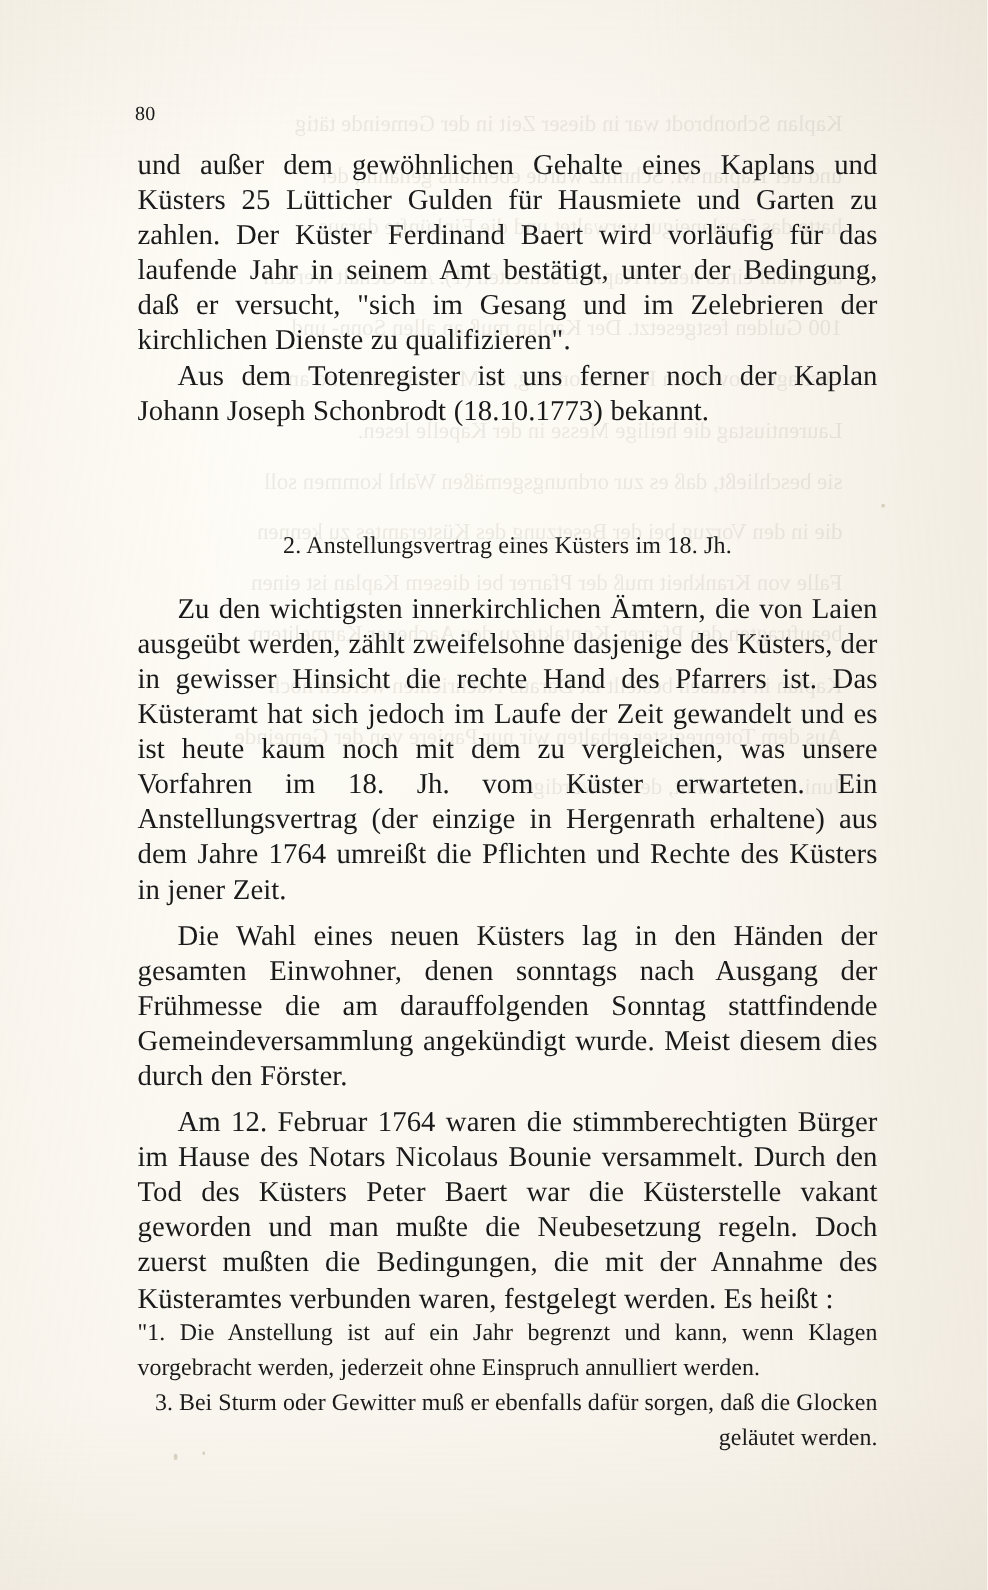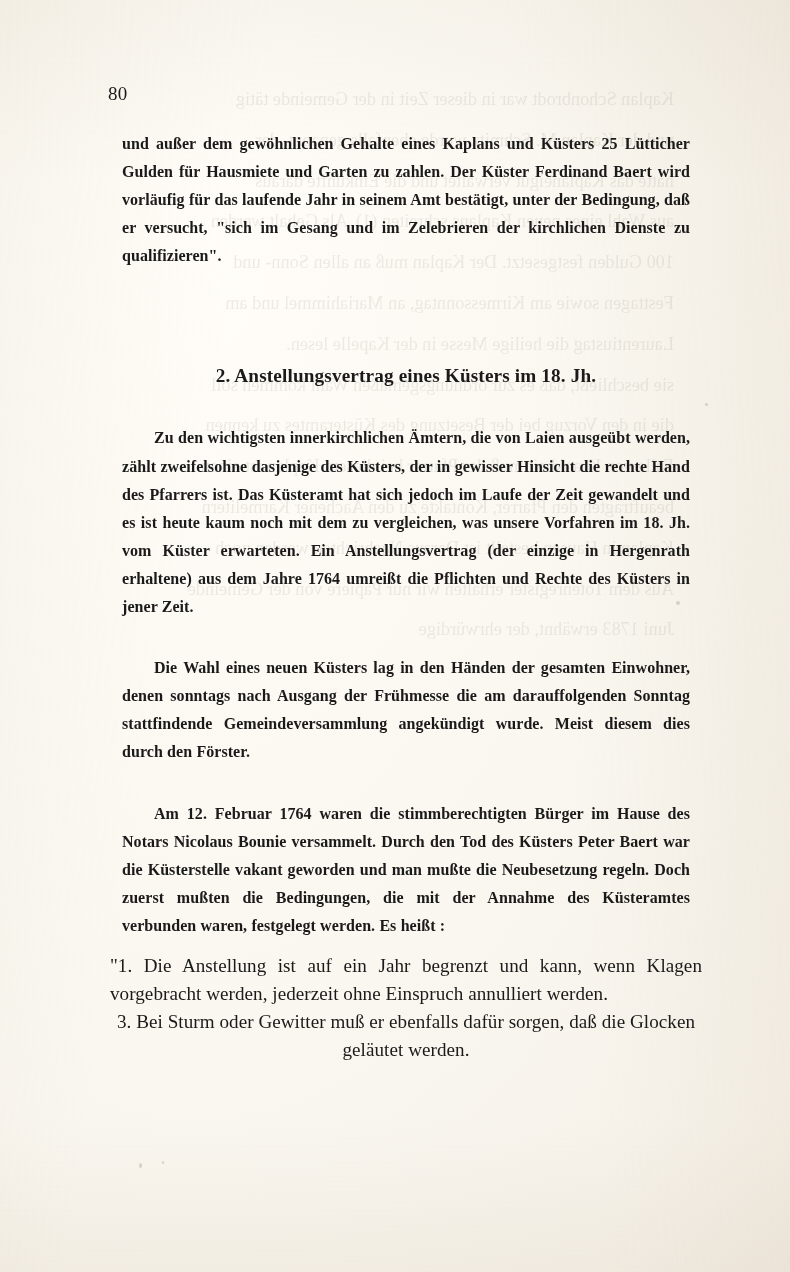--- a/index.html
+++ b/index.html
@@ -65,72 +65,71 @@
   
   .content {
     position: relative;
     z-index: 2;
   }
 
   .folio {
     position: absolute;
     left: 108px;
     top: 84px;
-    font-size: 19px;
+    font-size: 16px;
     line-height: 1;
     letter-spacing: 0.3px;
   }
 
   .textblock {
     position: absolute;
     left: 110px;
     top: 118px;
     width: 592px;
   }
 
   p.para {
-    margin: 12px;
-    font-size: 16px;
+    margin: 0;
+    font-size: 23px;
     line-height: 28.1px;
     text-align: justify;
     text-indent: 32px;
     letter-spacing: 0.05px;
     word-spacing: 0.2px;
     hyphens: manual;
-    font-weight: bold;
   }
   p.para.noindent { text-indent: 0; }
   p.para + p.para { margin-top: 0px; }
 
   .gap-small  { height: 9px; }
 
   h2.section-heading {
     margin: 0;
     font-size: 19.2px;
     line-height: 28px;
-    font-weight: bold;
+    font-weight: normal;
     text-align: center;
     letter-spacing: 0.15px;
   }
   .heading-space-above { height: 80px; }
   .heading-space-below { height: 22px; }
 
   .list-line {
     margin: 0;
     font-size: 19.1px;
     line-height: 28.1px;
     text-align: justify;
     text-indent: 0;
     letter-spacing: 0.05px;
   }
   
   .list-line:last-child { text-align: left; }
 
   .list-item { margin: 0; }
-  .list-item > p:last-child { text-align: center; }
+  .list-item > p:last-child { text-align: right; }
 
   
   .speck {
     position: absolute;
     background: #b9ad96;
     border-radius: 50%;
     opacity: 0.5;
     z-index: 1;
     pointer-events: none;
   }
@@ -163,20 +162,21 @@
   <div class="speck" style="left:676px; top:601px; width:4px; height:4px;"></div>
 
   <div class="content">
 
     <div class="folio">80</div>
 
     <div class="textblock">
 
       <p class="para noindent">und außer dem gewöhnlichen Gehalte eines Kaplans und Küsters 25 Lütticher Gulden für Hausmiete und Garten zu zahlen. Der Küster Ferdinand Baert wird vorläufig für das laufende Jahr in seinem Amt bestätigt, unter der Bedingung, daß er versucht, "sich im Gesang und im Zelebrieren der kirchlichen Dienste zu qualifizieren".</p>
 
+      <p class="para">Aus dem Totenregister ist uns ferner noch der Kaplan Johann Joseph Schonbrodt (18.10.1773) bekannt.</p>
 
       <div class="heading-space-above"></div>
 
       <h2 class="section-heading">2. Anstellungsvertrag eines Küsters im 18. Jh.</h2>
 
       <div class="heading-space-below"></div>
 
       <p class="para">Zu den wichtigsten innerkirchlichen Ämtern, die von Laien ausgeübt werden, zählt zweifelsohne dasjenige des Küsters, der in gewisser Hinsicht die rechte Hand des Pfarrers ist. Das Küsteramt hat sich jedoch im Laufe der Zeit gewandelt und es ist heute kaum noch mit dem zu vergleichen, was unsere Vorfahren im 18. Jh. vom Küster erwarteten. Ein Anstellungsvertrag (der einzige in Hergenrath erhaltene) aus dem Jahre 1764 umreißt die Pflichten und Rechte des Küsters in jener Zeit.</p>
 
       <div class="gap-small"></div>

